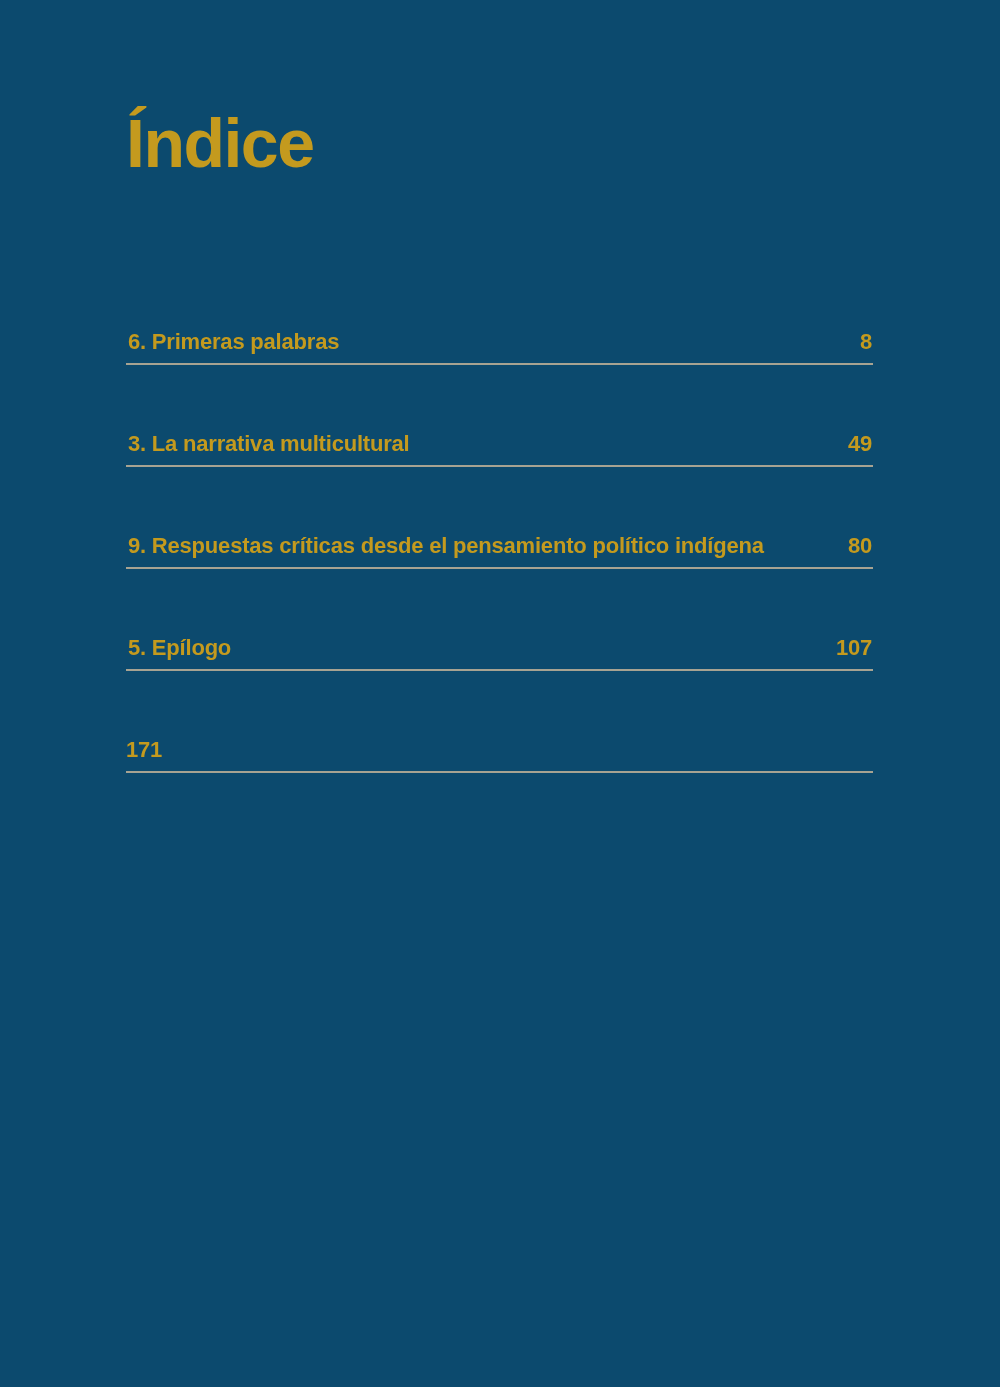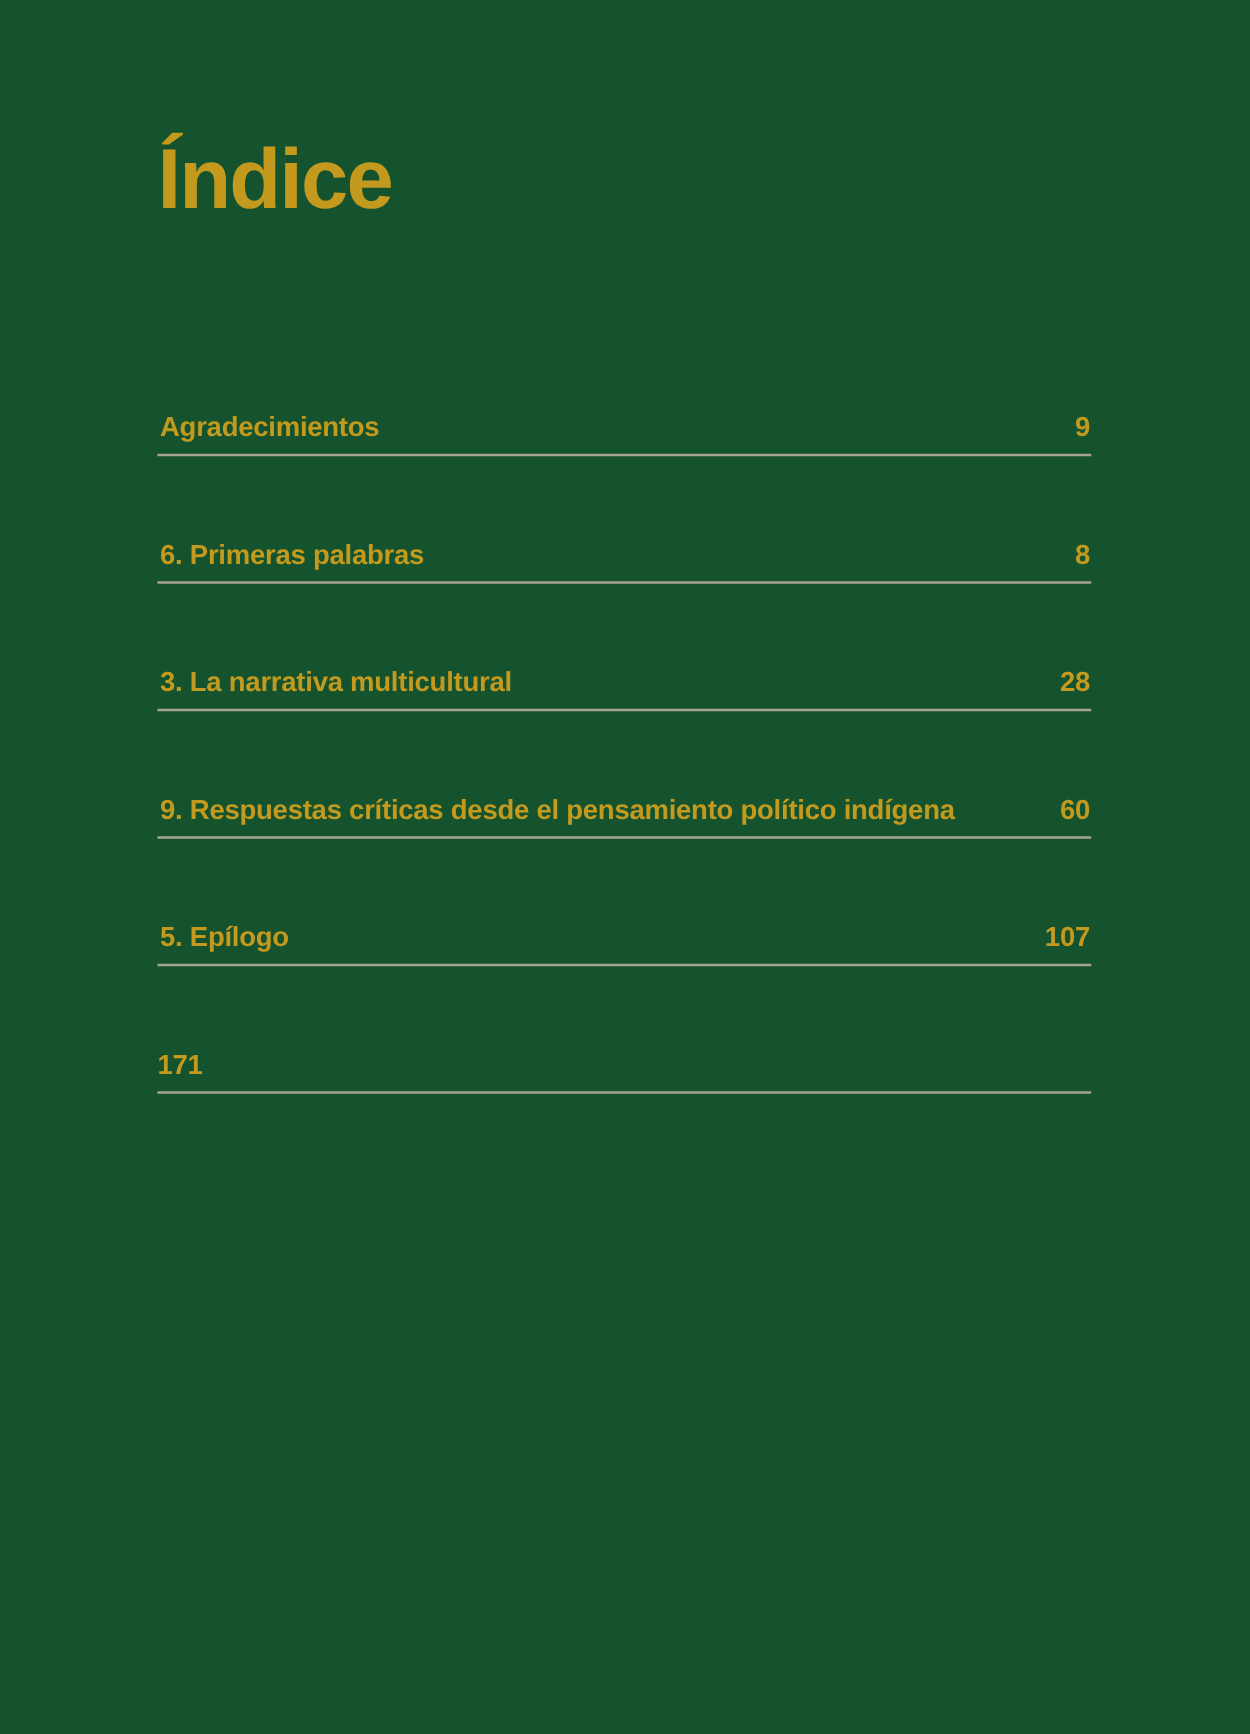--- a/index.html
+++ b/index.html
@@ -8,21 +8,21 @@
     height: 1387px;
     background: #ffffff;
     font-family: "Liberation Sans", sans-serif;
     overflow: hidden;
     position: relative;
   }
   .page {
     position: relative;
     width: 1000px;
     height: 1387px;
-    background: #14532d;
+    background: #0c4a6e;
   }
   .page-title {
     position: absolute;
     top: 106px;
     left: 126px;
     font-size: 68px;
     font-weight: 700;
     letter-spacing: -1.5px;
     color: #c49a1e;
     line-height: 1.1;
@@ -52,39 +52,35 @@
   .toc-label { padding-left: 2px; }
   .toc-page { padding-right: 1px; }
 </style>
 </head>
 <body>
 
 <div class="page">
   <h1 class="page-title">Índice</h1>
 
   <div class="toc-list">
-  <div class="toc-item">
-    <span class="toc-label">Agradecimientos</span>
-    <span class="toc-page">9</span>
-  </div>
 
   <div class="toc-item">
     <span class="toc-label">6. Primeras palabras</span>
     <span class="toc-page">8</span>
   </div>
 
 
   <div class="toc-item">
     <span class="toc-label">3. La narrativa multicultural</span>
-    <span class="toc-page">28</span>
+    <span class="toc-page">49</span>
   </div>
 
   <div class="toc-item">
     <span class="toc-label">9. Respuestas críticas desde el pensamiento político indígena</span>
-    <span class="toc-page">60</span>
+    <span class="toc-page">80</span>
   </div>
 
   <div class="toc-item">
     <span class="toc-label">5. Epílogo</span>
     <span class="toc-page">107</span>
   </div>
 
   <div class="toc-item">
     <span class="toc-page">171</span>
   </div>

